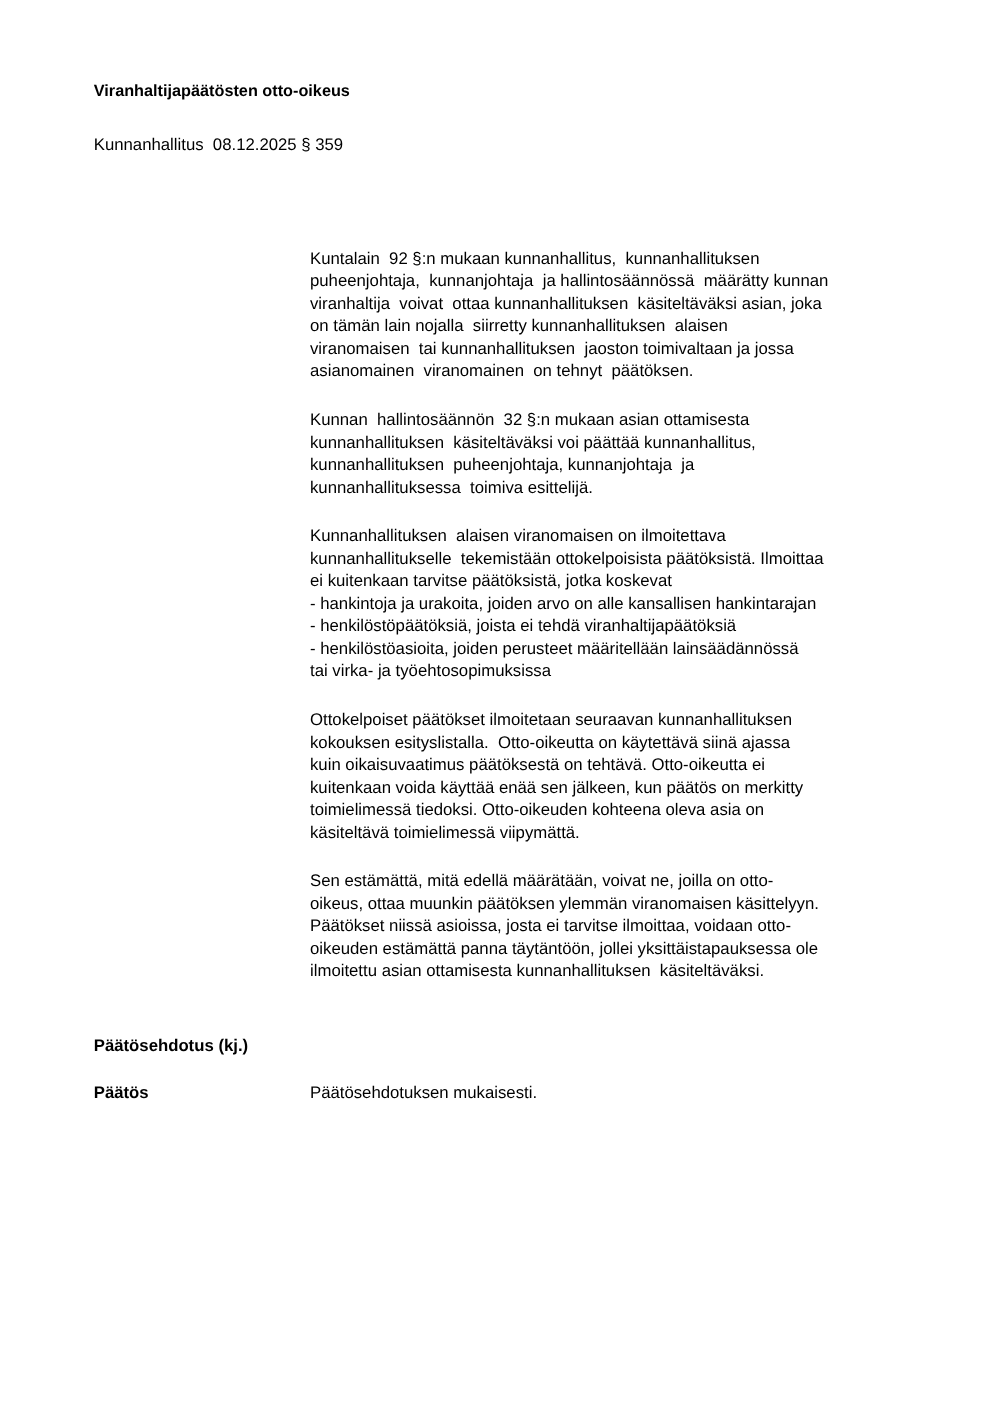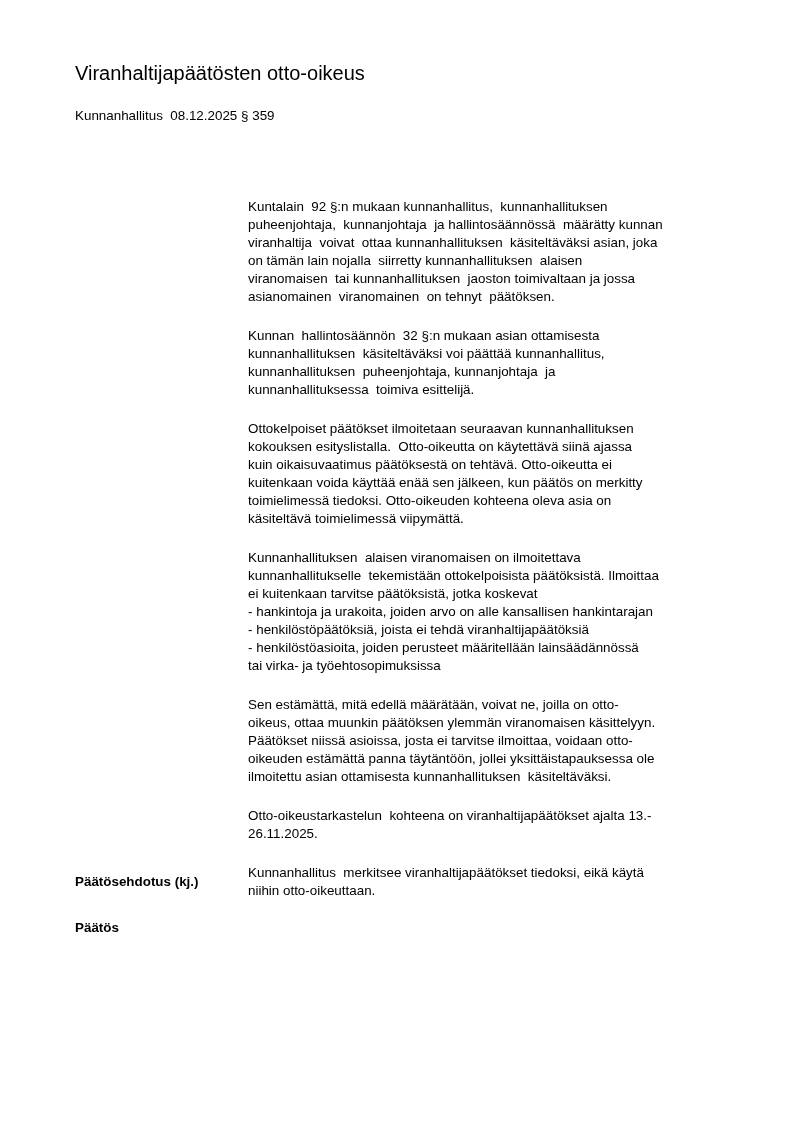--- a/index.html
+++ b/index.html
@@ -16,22 +16,22 @@
     color: #000000;
     font-family: "Liberation Sans", "DejaVu Sans", sans-serif;
     font-size: 13.4px;
     line-height: 18px;
     box-sizing: border-box;
     padding: 64px 34px 0 75px;
     overflow: hidden;
   }
   .doc-title {
     margin: 0;
-    font-size: 20px;
-    font-weight: normal;
+    font-size: 13px;
+    font-weight: bold;
     line-height: 18px;
     white-space: pre-wrap;
   }
   .meta-line {
     margin-top: 25px;
     white-space: pre-wrap;
   }
   .content {
     margin-top: 73px;
   }
@@ -74,49 +74,46 @@
         <p class="para">Kuntalain  92 §:n mukaan kunnanhallitus,  kunnanhallituksen
 puheenjohtaja,  kunnanjohtaja  ja hallintosäännössä  määrätty kunnan
 viranhaltija  voivat  ottaa kunnanhallituksen  käsiteltäväksi asian, joka
 on tämän lain nojalla  siirretty kunnanhallituksen  alaisen
 viranomaisen  tai kunnanhallituksen  jaoston toimivaltaan ja jossa
 asianomainen  viranomainen  on tehnyt  päätöksen.</p>
         <p class="para">Kunnan  hallintosäännön  32 §:n mukaan asian ottamisesta
 kunnanhallituksen  käsiteltäväksi voi päättää kunnanhallitus,
 kunnanhallituksen  puheenjohtaja, kunnanjohtaja  ja
 kunnanhallituksessa  toimiva esittelijä.</p>
-        <p class="para">Ottokelpoiset päätökset ilmoitetaan seuraavan kunnanhallituksen
-kokouksen esityslistalla.  Otto-oikeutta on käytettävä siinä ajassa
-kuin oikaisuvaatimus päätöksestä on tehtävä. Otto-oikeutta ei
-kuitenkaan voida käyttää enää sen jälkeen, kun päätös on merkitty
-toimielimessä tiedoksi. Otto-oikeuden kohteena oleva asia on
-käsiteltävä toimielimessä viipymättä.</p>
         <p class="para">Kunnanhallituksen  alaisen viranomaisen on ilmoitettava
 kunnanhallitukselle  tekemistään ottokelpoisista päätöksistä. Ilmoittaa
 ei kuitenkaan tarvitse päätöksistä, jotka koskevat
 - hankintoja ja urakoita, joiden arvo on alle kansallisen hankintarajan
 - henkilöstöpäätöksiä, joista ei tehdä viranhaltijapäätöksiä
 - henkilöstöasioita, joiden perusteet määritellään lainsäädännössä
 tai virka- ja työehtosopimuksissa</p>
+        <p class="para">Ottokelpoiset päätökset ilmoitetaan seuraavan kunnanhallituksen
+kokouksen esityslistalla.  Otto-oikeutta on käytettävä siinä ajassa
+kuin oikaisuvaatimus päätöksestä on tehtävä. Otto-oikeutta ei
+kuitenkaan voida käyttää enää sen jälkeen, kun päätös on merkitty
+toimielimessä tiedoksi. Otto-oikeuden kohteena oleva asia on
+käsiteltävä toimielimessä viipymättä.</p>
         <p class="para">Sen estämättä, mitä edellä määrätään, voivat ne, joilla on otto-
 oikeus, ottaa muunkin päätöksen ylemmän viranomaisen käsittelyyn.
 Päätökset niissä asioissa, josta ei tarvitse ilmoittaa, voidaan otto-
 oikeuden estämättä panna täytäntöön, jollei yksittäistapauksessa ole
 ilmoitettu asian ottamisesta kunnanhallituksen  käsiteltäväksi.</p>
-        <p class="para last">Otto-oikeustarkastelun  kohteena on viranhaltijapäätökset ajalta 13.-
-26.11.2025.</p>
       </div>
     </div>
 
     <div class="row" style="margin-top:21px">
       <div class="label-col">Päätösehdotus (kj.)</div>
-      <div class="text-col">
-        <p class="para last">Kunnanhallitus  merkitsee viranhaltijapäätökset tiedoksi, eikä käytä
-niihin otto-oikeuttaan.</p>
-      </div>
     </div>
 
     <div class="row" style="margin-top:19px">
       <div class="label-col">Päätös</div>
+      <div class="text-col">
+        <p class="para last">Päätösehdotuksen mukaisesti.</p>
+      </div>
     </div>
 
   </div>
 </div>
 
 </body></html>

